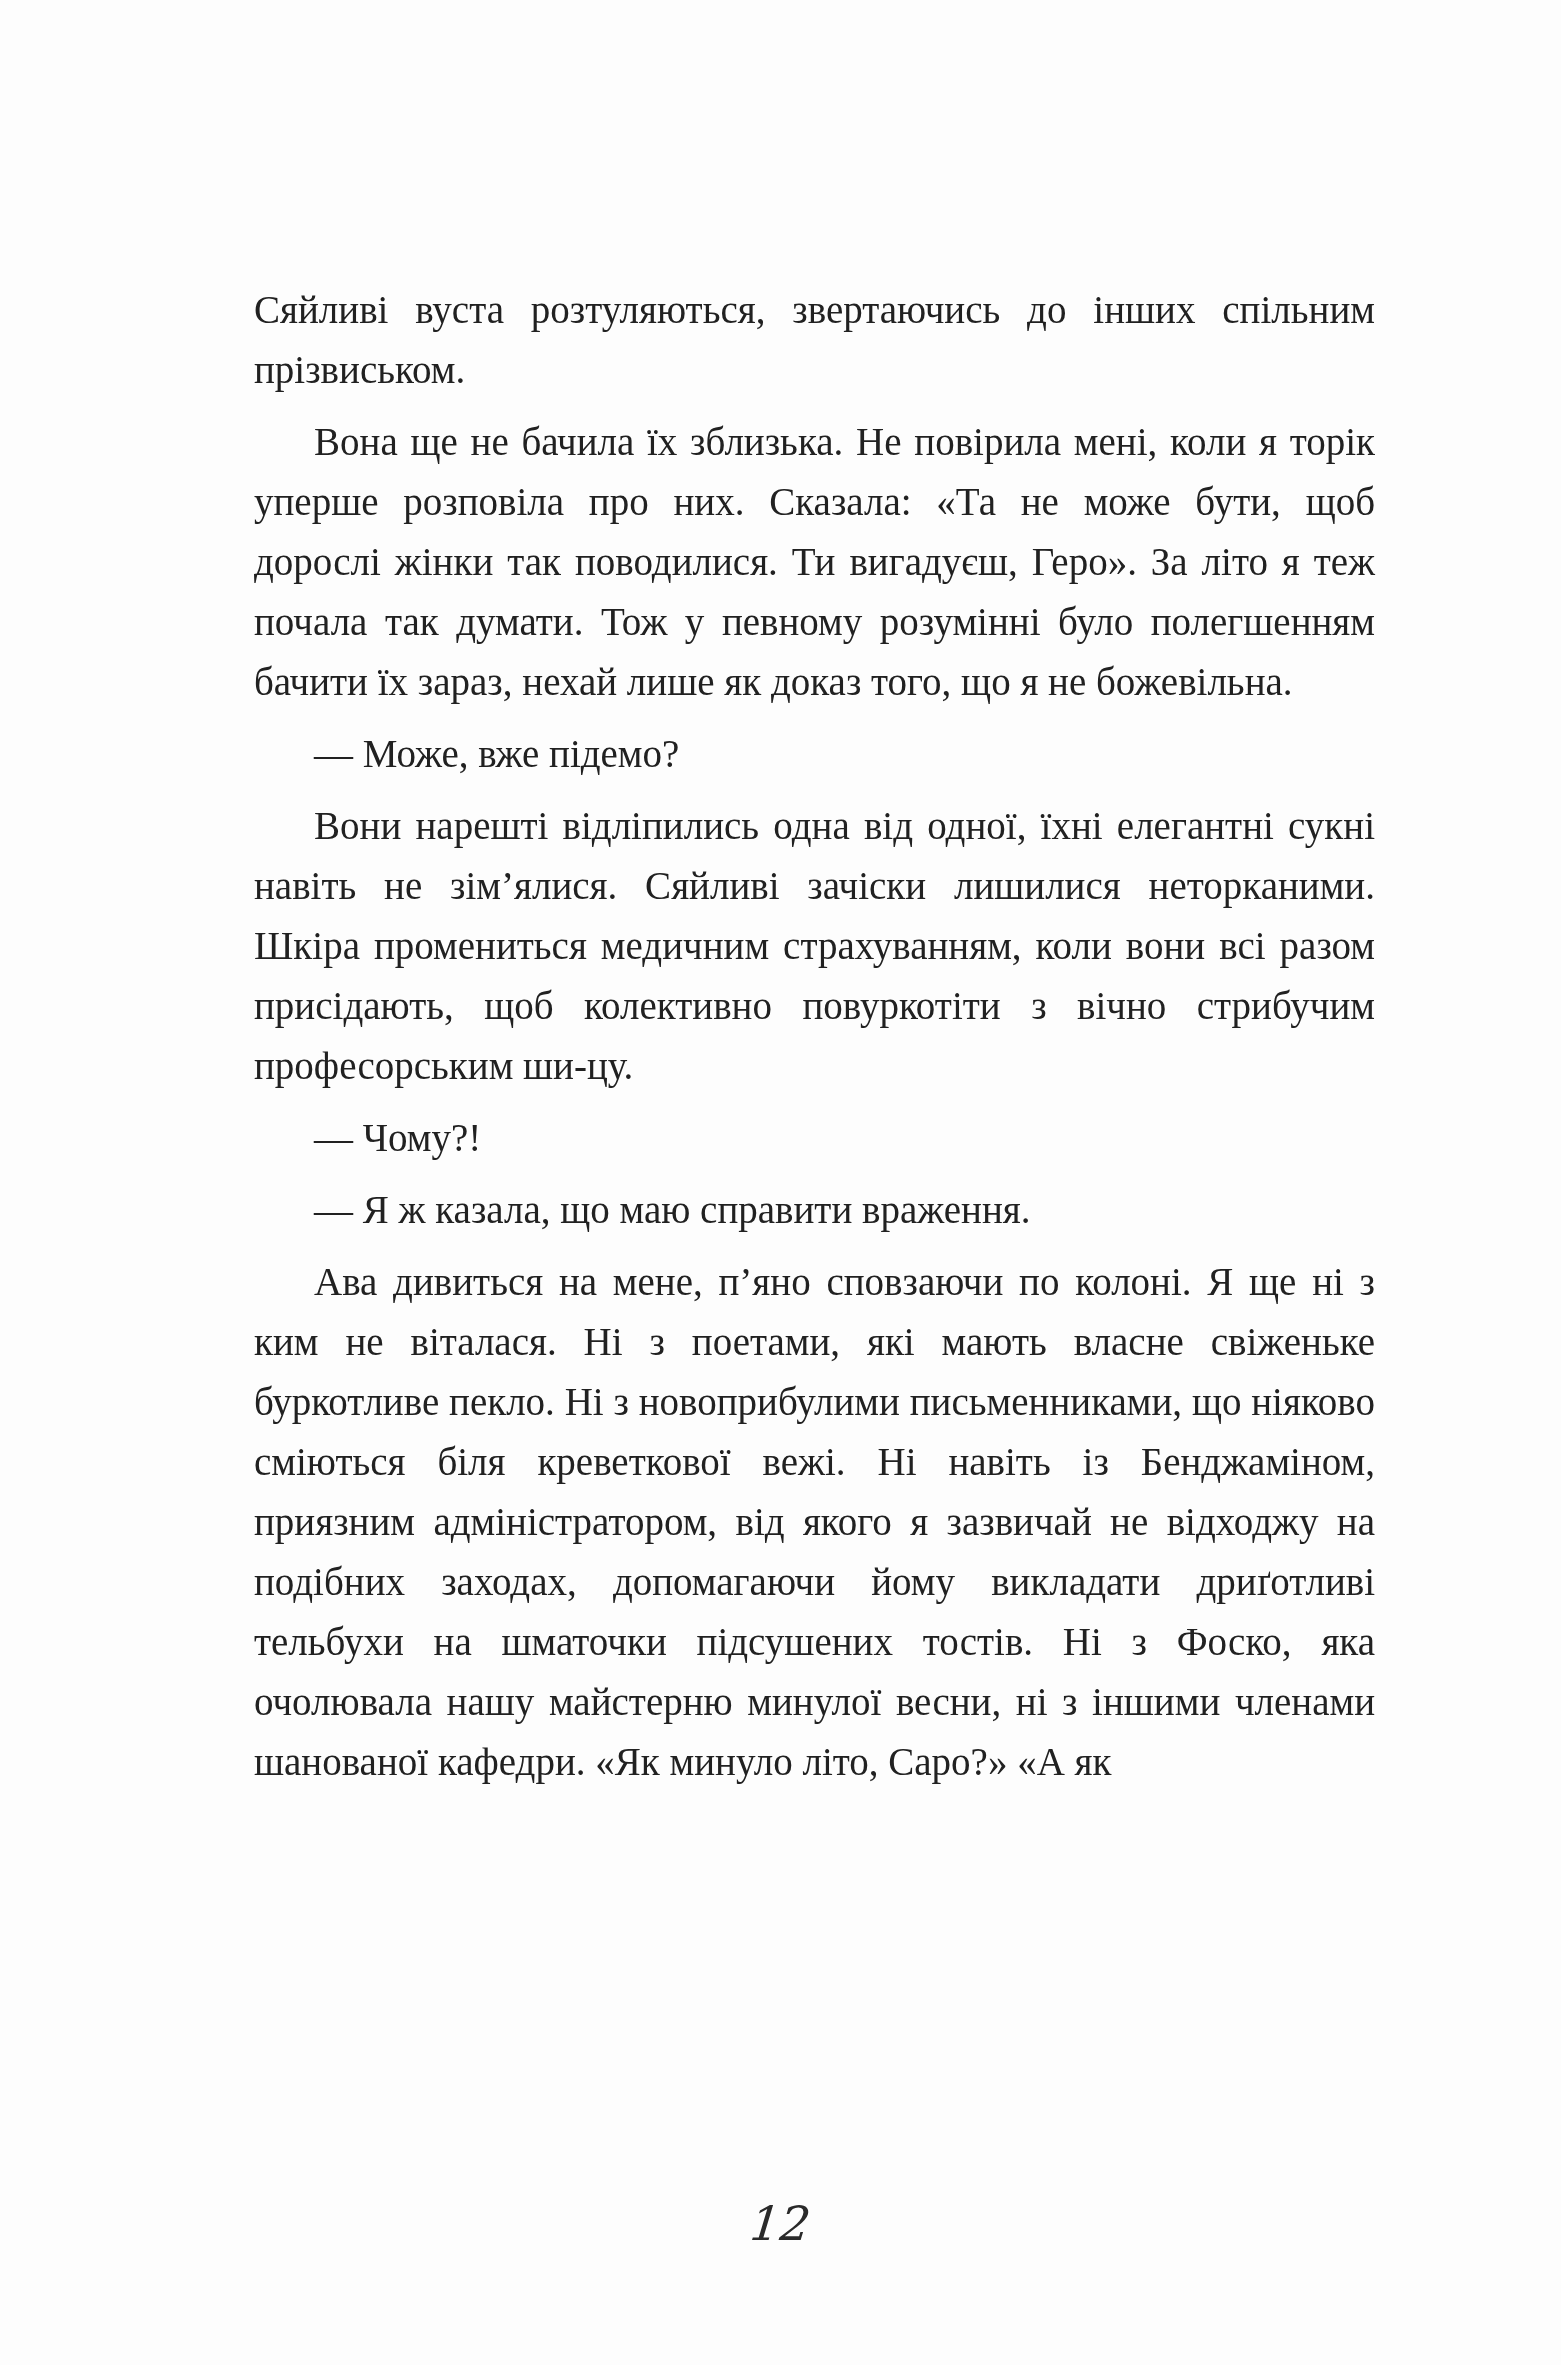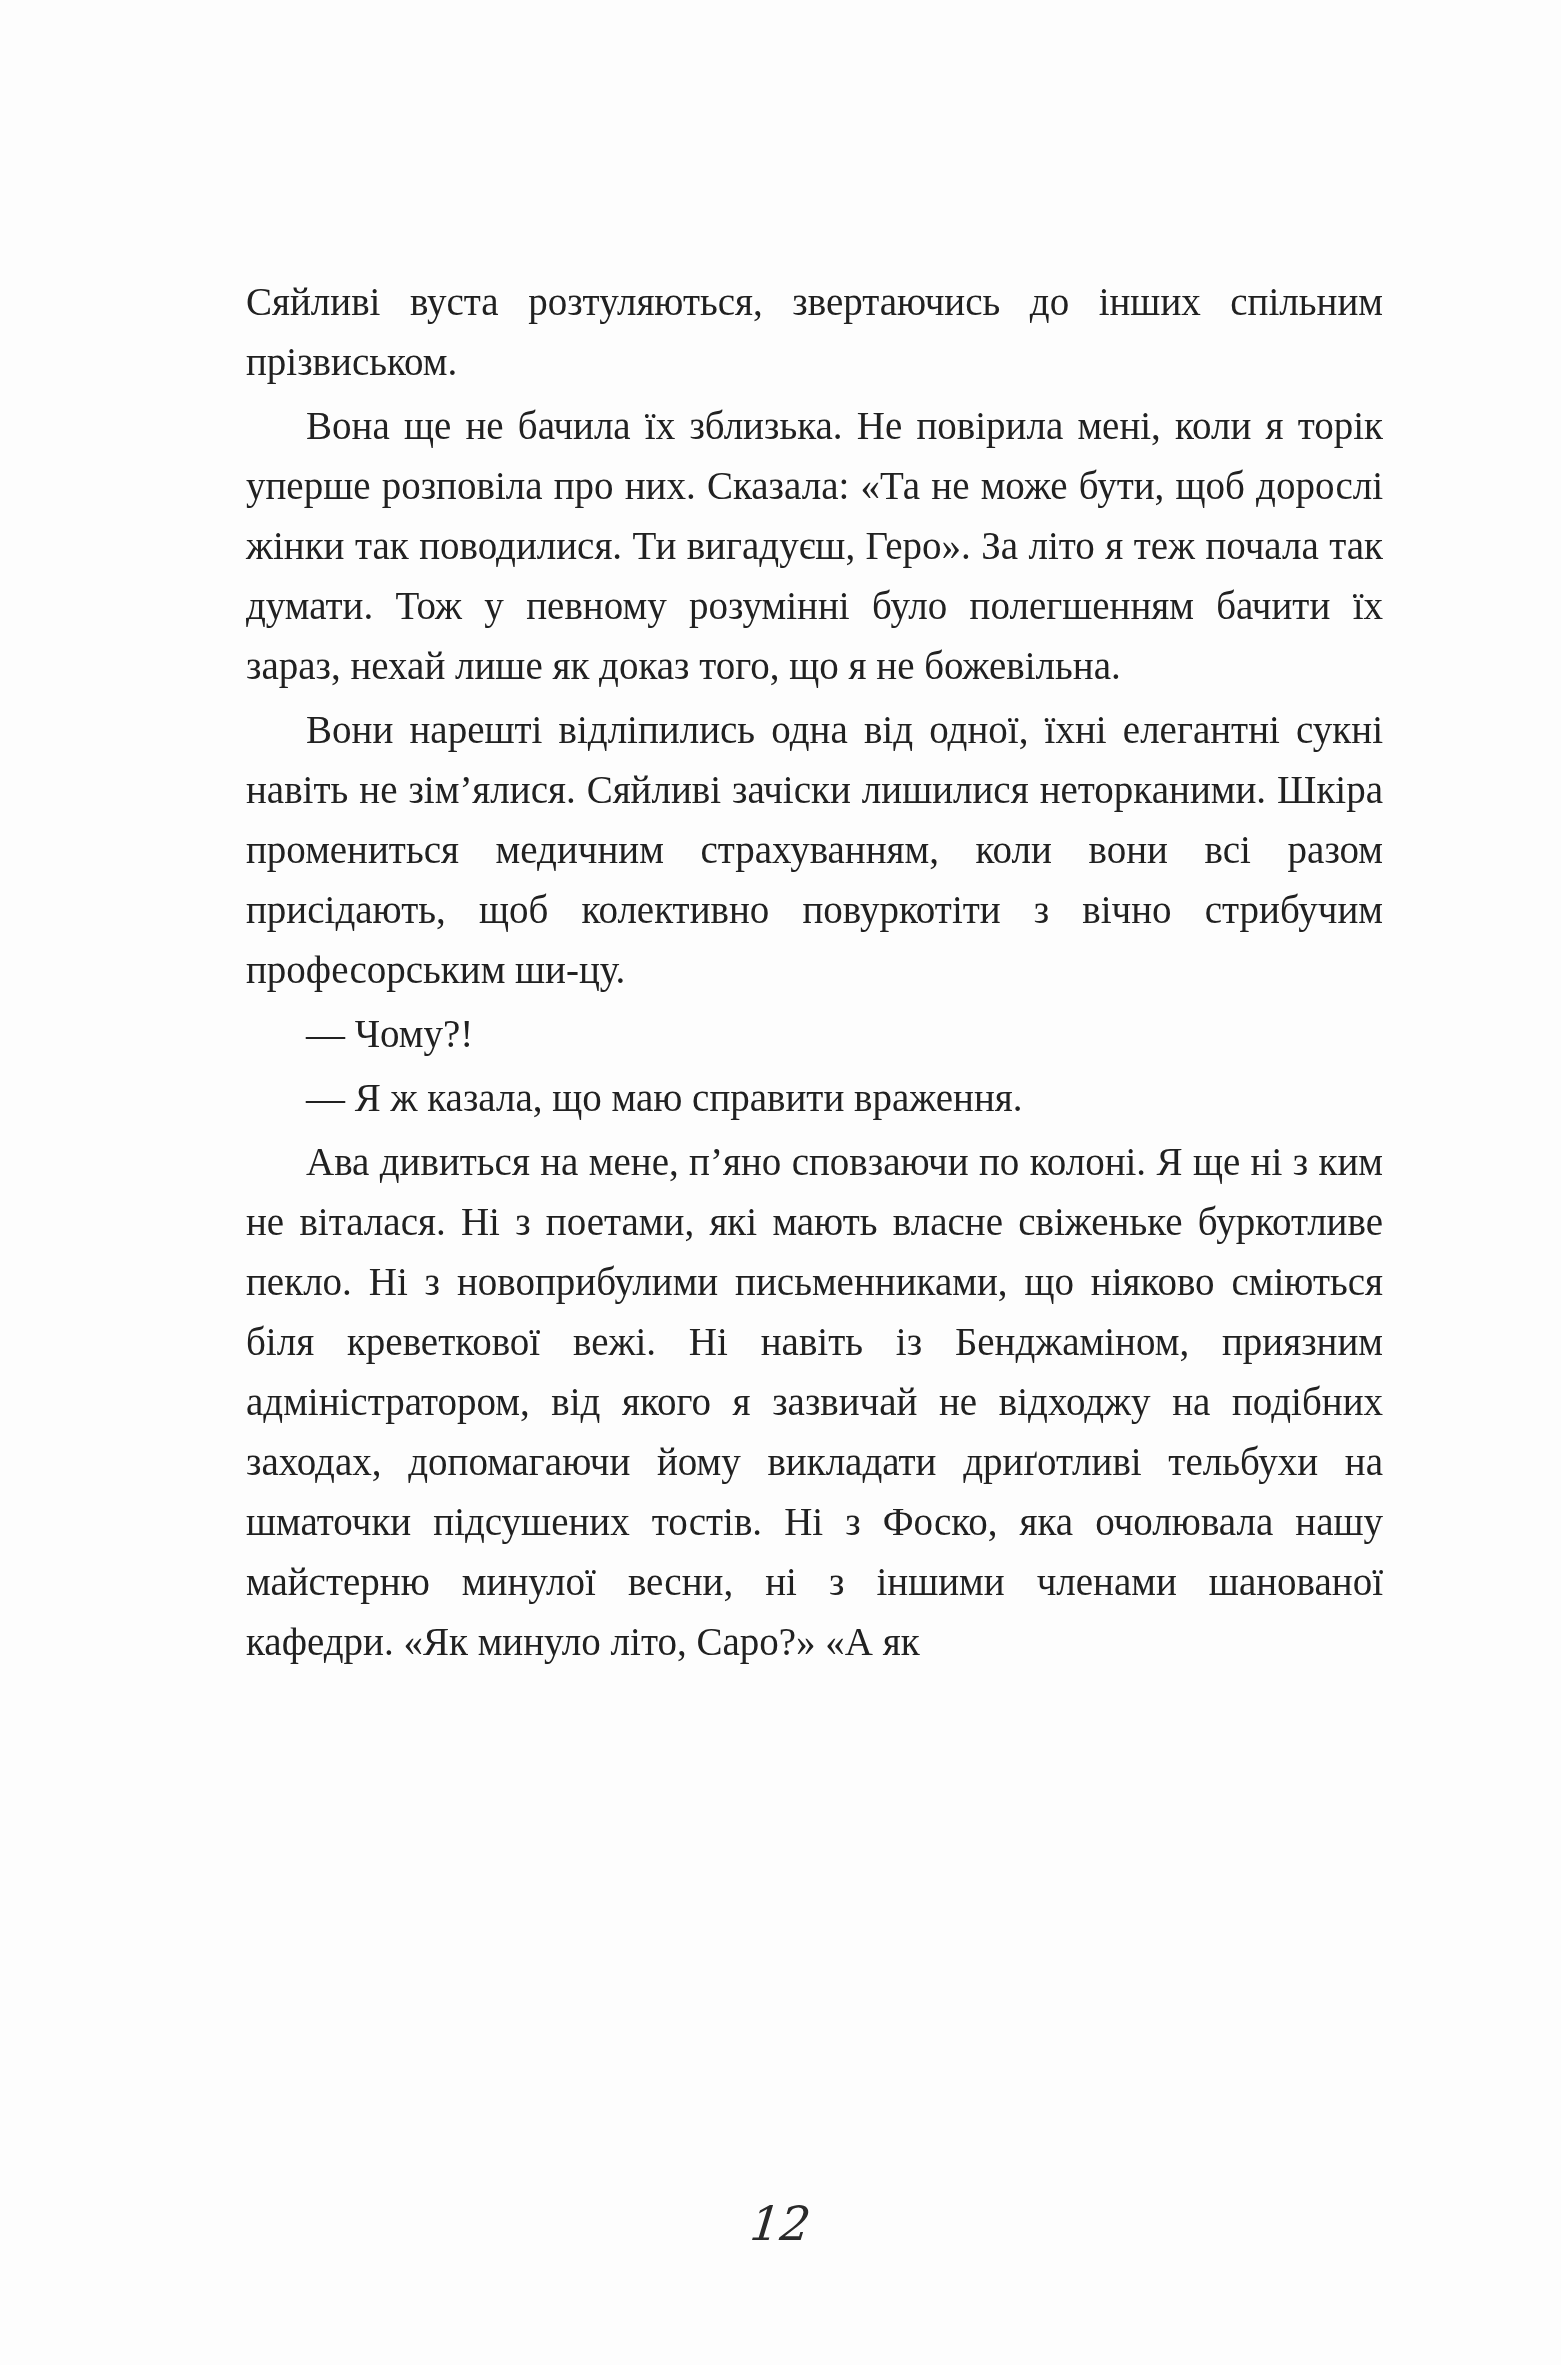--- a/index.html
+++ b/index.html
@@ -21,21 +21,21 @@
     left: 242px;
     top: 268px;
     width: 1145px;
     font-size: 39px;
     line-height: 60px;
     text-align: justify;
     hyphens: auto;
     -webkit-hyphens: auto;
   }
   .para {
-    margin: 4px;
+    margin: 12px;
     text-indent: 60px;
   }
   .para.no-indent {
     text-indent: 0;
   }
   .page-number {
     position: absolute;
     left: 0;
     right: 0;
     top: 2196px;
@@ -47,20 +47,21 @@
     transform: skewX(-6deg);
   }
 </style>
 </head>
 <body>
 
 <div class="page">
   <main class="text-block" lang="uk">
     <p class="para no-indent">Сяйливі вуста розтуляються, звертаючись до інших спільним прізвиськом.</p>
     <p class="para">Вона ще не бачила їх зблизька. Не повірила мені, коли я торік уперше розповіла про них. Сказала: «Та не може бути, щоб дорослі жінки так поводилися. Ти вигадуєш, Геро». За літо я теж почала так думати. Тож у певному розумінні було полегшенням бачити їх зараз, нехай лише як доказ того, що я не божевільна.</p>
+    <p class="para">— Може, вже підемо?</p>
     <p class="para">Вони нарешті відліпились одна від одної, їхні елегантні сукні навіть не зім’ялися. Сяйливі зачіски лишилися неторканими. Шкіра промениться медичним страхуванням, коли вони всі разом присідають, щоб колективно повуркотіти з вічно стрибучим професорським ши-цу.</p>
     <p class="para">— Чому?!</p>
     <p class="para">— Я ж казала, що маю справити враження.</p>
     <p class="para">Ава дивиться на мене, п’яно сповзаючи по колоні. Я ще ні з ким не віталася. Ні з поетами, які мають власне свіженьке буркотливе пекло. Ні з новоприбулими письменниками, що ніяково сміються біля креветкової вежі. Ні навіть із Бенджаміном, приязним адміністратором, від якого я зазвичай не відходжу на подібних заходах, допомагаючи йому викладати дриґотливі тельбухи на шматочки підсушених тостів. Ні з Фоско, яка очолювала нашу майстерню минулої весни, ні з іншими членами шанованої кафедри. «Як минуло літо, Саро?» «А як</p>
   </main>
   <div class="page-number">12</div>
 </div>
 
 
 </body></html>

